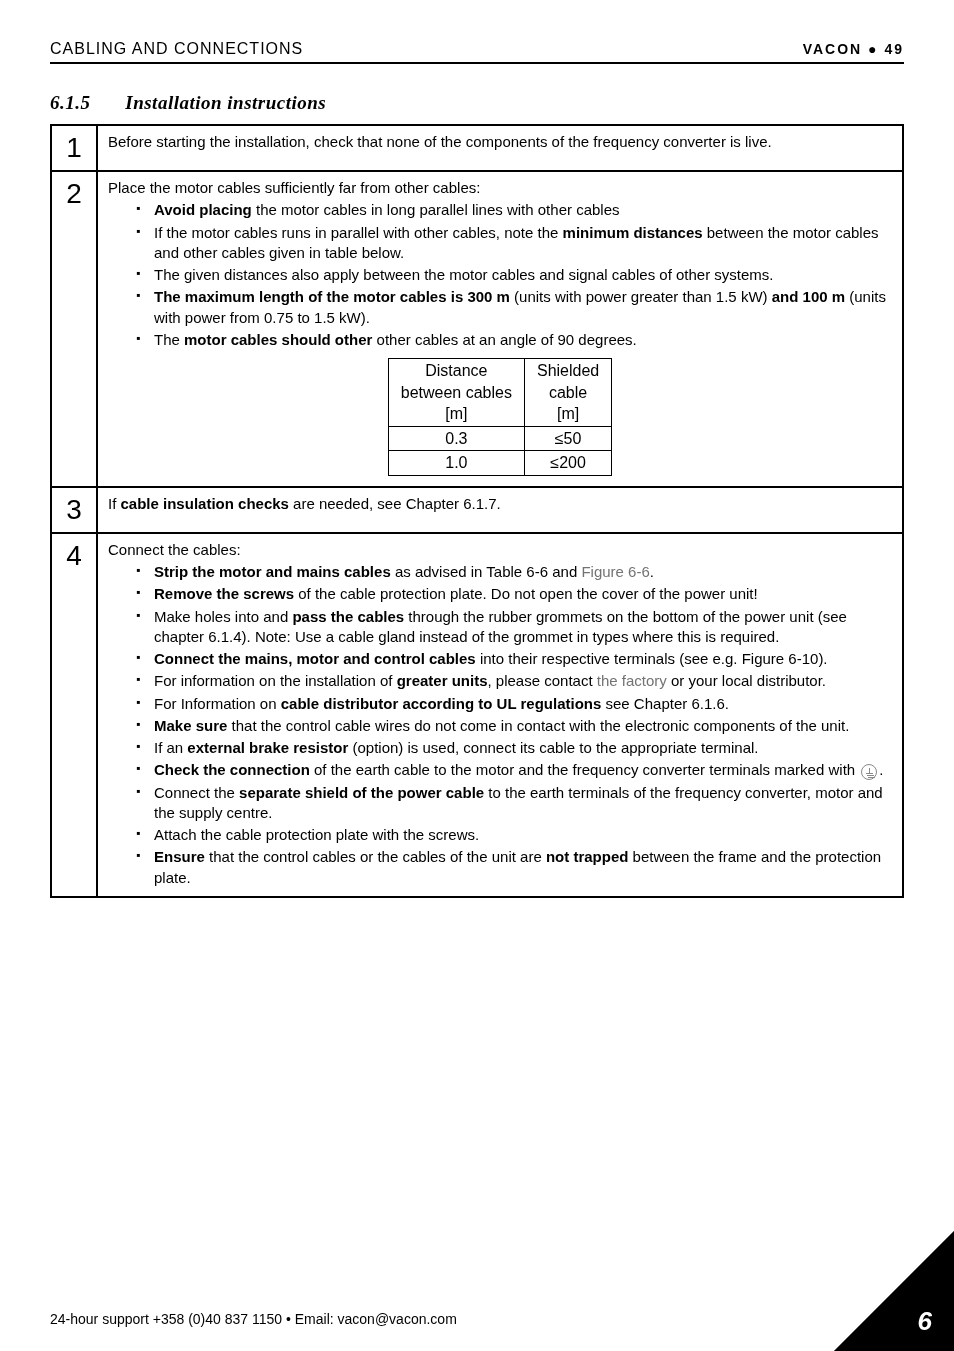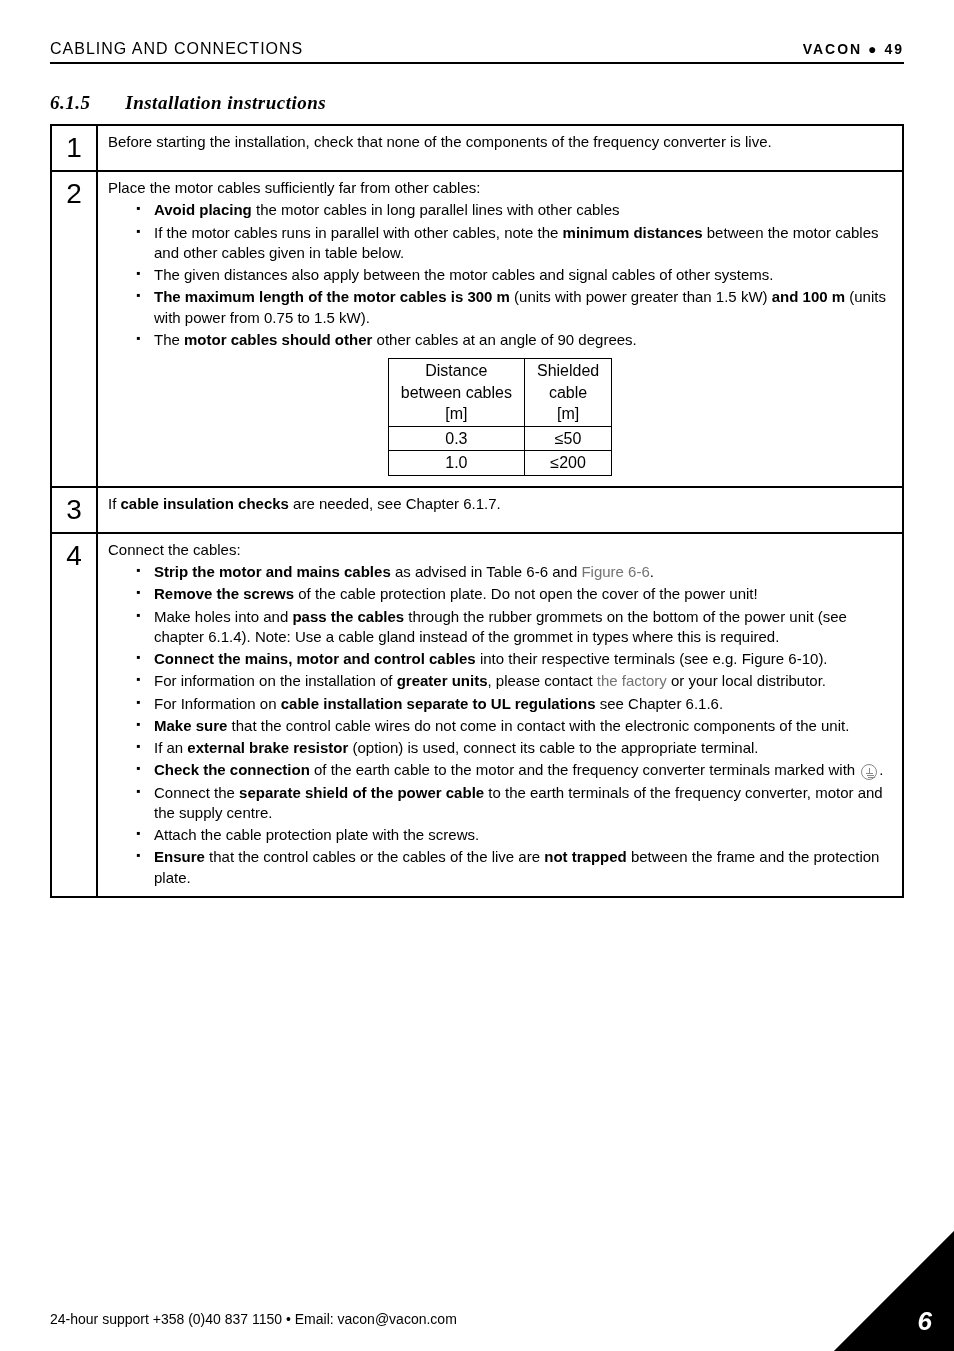--- a/index.html
+++ b/index.html
@@ -222,27 +222,27 @@
     <tr>
       <td class="numcell">4</td>
       <td class="content">
         <div>Connect the cables:</div>
         <ul class="bullets">
           <li><span class="bold">Strip the motor and mains cables</span><span> as advised in Table 6-6 and </span><span class="link">Figure 6-6</span><span>.</span></li>
           <li><span class="bold">Remove the screws</span><span> of the cable protection plate. Do not open the cover of the power unit!</span></li>
           <li><span>Make holes into and </span><span class="bold">pass the cables</span><span> through the rubber grommets on the bottom of the power unit (see chapter 6.1.4). Note: Use a cable gland instead of the grommet in types where this is required.</span></li>
           <li><span class="bold">Connect the mains, motor and control cables</span><span> into their respective terminals (see e.g. Figure 6-10).</span></li>
           <li><span>For information on the installation of </span><span class="bold">greater units</span><span>, please contact </span><span class="link">the factory</span><span> or your local distributor.</span></li>
-          <li><span>For Information on </span><span class="bold">cable installation separate to UL regulations</span><span> see Chapter 6.1.6.</span></li>
+          <li><span>For Information on </span><span class="bold">cable distributor according to UL regulations</span><span> see Chapter 6.1.6.</span></li>
           <li><span class="bold">Make sure</span><span> that the control cable wires do not come in contact with the electronic components of the unit.</span></li>
           <li><span>If an </span><span class="bold">external brake resistor</span><span> (option) is used, connect its cable to the appropriate terminal.</span></li>
           <li><span class="bold">Check the connection</span><span> of the earth cable to the motor and the frequency converter terminals marked with </span><span class="ground-icon"></span>.</li>
           <li><span>Connect the </span><span class="bold">separate shield of the power cable</span><span> to the earth terminals of the frequency converter, motor and the supply centre.</span></li>
           <li><span>Attach the cable protection plate with the screws.</span></li>
-          <li><span class="bold">Ensure</span><span> that the control cables or the cables of the live are </span><span class="bold">not trapped</span><span> between the frame and the protection plate.</span></li>
+          <li><span class="bold">Ensure</span><span> that the control cables or the cables of the unit are </span><span class="bold">not trapped</span><span> between the frame and the protection plate.</span></li>
         </ul>
       </td>
     </tr>
   </tbody>
 </table>
 
 <div class="footer">
   <div class="footer-left">24-hour support +358 (0)40 837 1150 • Email: vacon@vacon.com</div>
 </div>
 

